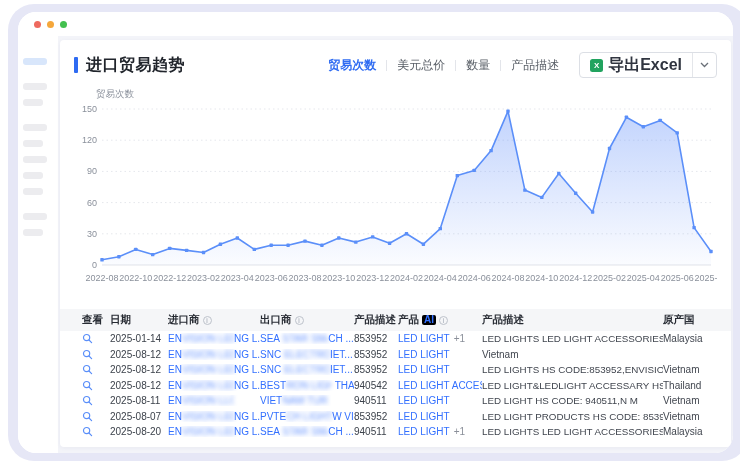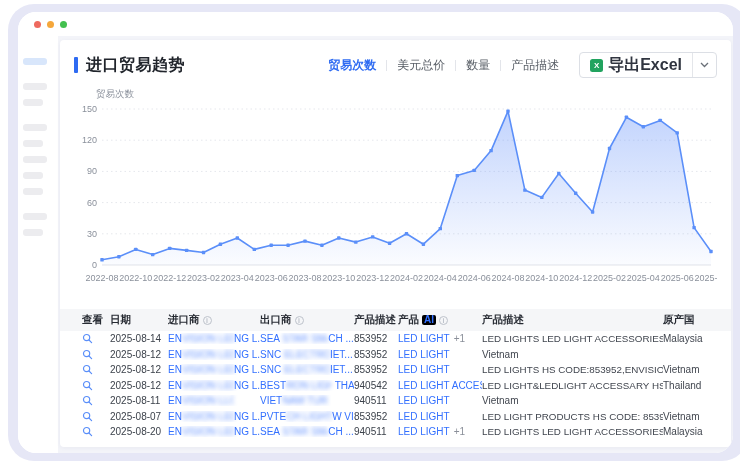--- a/index.html
+++ b/index.html
@@ -233,21 +233,21 @@
                 </div>
             </div>
             <div class="tbody" id="tbody">
                 <div class="trow">
                   <div class="cell mag">
                     <svg width="11" height="11" viewBox="0 0 11 11">
   <circle cx="4.6" cy="4.6" r="3.1" fill="none" stroke="#5b8ff9" stroke-width="1.2"></circle>
   <line x1="7" y1="7" x2="9.6" y2="9.6" stroke="#5b8ff9" stroke-width="1.2" stroke-linecap="round"></line>
                     </svg>
                   </div>
-                  <div class="cell">2025-08-14</div>
+                  <div class="cell">2025-01-14</div>
                   <div class="cell blue">EN<span class="blur">VISION LED LI</span>NG L...</div>
                   <div class="cell blue">SEA <span class="blur exp">STAR SMART TE</span>CH ...</div>
                   <div class="cell">853952</div>
                   <div class="cell blue">LED LIGHT<span class="plus">+1</span></div>
                   <div class="cell desc">LED LIGHTS LED LIGHT ACCESSORIES,ENVISIONLED PANE</div>
                   <div class="cell origin">Malaysia</div>
                 </div>
                 <div class="trow">
                   <div class="cell mag">
                     <svg width="11" height="11" viewBox="0 0 11 11">
@@ -297,20 +297,21 @@
                     <svg width="11" height="11" viewBox="0 0 11 11">
   <circle cx="4.6" cy="4.6" r="3.1" fill="none" stroke="#5b8ff9" stroke-width="1.2"></circle>
   <line x1="7" y1="7" x2="9.6" y2="9.6" stroke="#5b8ff9" stroke-width="1.2" stroke-linecap="round"></line>
                     </svg>
                   </div>
                   <div class="cell">2025-08-11</div>
                   <div class="cell blue">EN<span class="blur">VISION LLC</span></div>
                   <div class="cell blue">VIET<span class="blur exp">NAM TURBOWISE</span></div>
                   <div class="cell">940511</div>
                   <div class="cell blue">LED LIGHT</div>
+                  <div class="cell desc">LED LIGHT HS CODE: 940511,N M</div>
                   <div class="cell origin">Vietnam</div>
                 </div>
                 <div class="trow">
                   <div class="cell mag">
                     <svg width="11" height="11" viewBox="0 0 11 11">
   <circle cx="4.6" cy="4.6" r="3.1" fill="none" stroke="#5b8ff9" stroke-width="1.2"></circle>
   <line x1="7" y1="7" x2="9.6" y2="9.6" stroke="#5b8ff9" stroke-width="1.2" stroke-linecap="round"></line>
                     </svg>
                   </div>
                   <div class="cell">2025-08-07</div>

